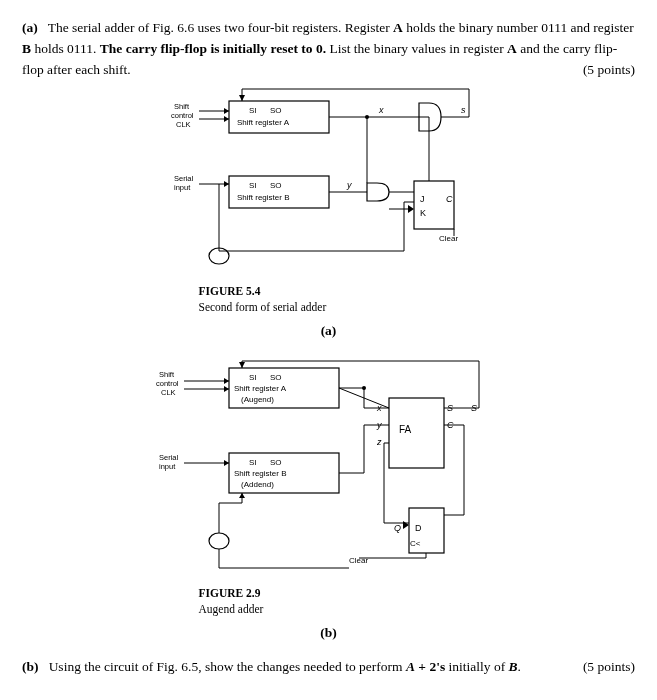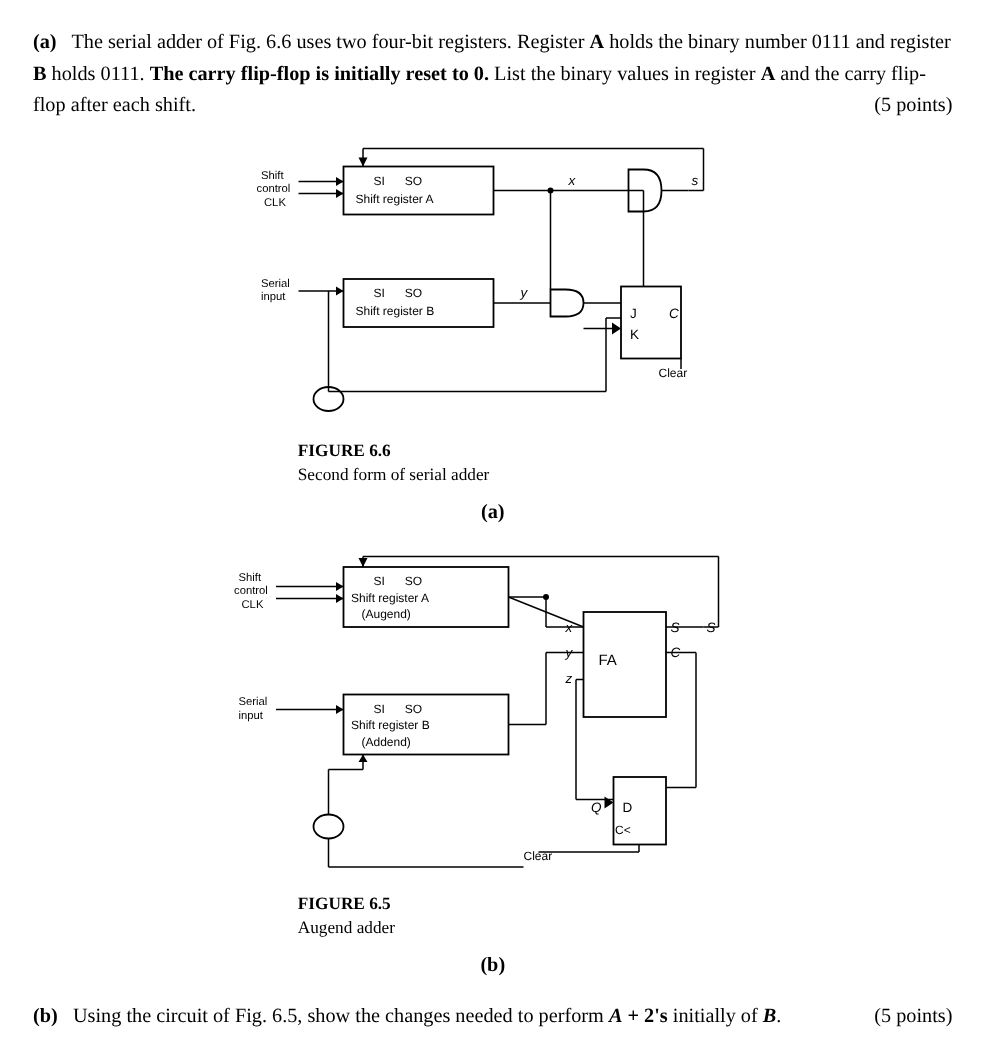--- a/index.html
+++ b/index.html
@@ -8,21 +8,20 @@
       min-height: 700px;
       background: #fff;
       font-family: 'Times New Roman', Times, serif;
       font-size: 14px;
       color: #000;
       padding: 18px 22px 18px 22px;
     }
     .part-a-text {
       font-size: 13.5px;
       line-height: 1.55;
-      margin-bottom: 10px;
     }
     .part-a-text .bold { font-weight: bold; }
     .points { float: right; text-align: right; }
 
     
     .diagram-svg {
       display: block;
     }
 
     .fig-label {
@@ -143,21 +142,21 @@
       <line x1="285" y1="121" x2="285" y2="170" stroke="#000" stroke-width="1"></line>
       <line x1="285" y1="170" x2="100" y2="170" stroke="#000" stroke-width="1"></line>
       <line x1="100" y1="170" x2="100" y2="103" stroke="#000" stroke-width="1"></line>
       <line x1="100" y1="103" x2="110" y2="103" stroke="#000" stroke-width="0"></line>
 
       <ellipse cx="100" cy="175" rx="10" ry="8" fill="none" stroke="#000" stroke-width="1.2"></ellipse>
 
     </svg>
 
     <div class="fig-caption-block" style="padding-left: 80px;">
-      <span class="fig-num">FIGURE 6.6</span><br>
+      <span class="fig-num">FIGURE 5.4</span><br>
       <span class="fig-desc">Second form of serial adder</span>
     </div>
 
     <div class="fig-label">(a)</div>
   </div>
 </div>
 
 <div class="two-figures">
   <div style="width:420px; position:relative;">
     <svg class="diagram-svg" width="420" height="230" viewBox="0 0 420 230">
@@ -240,21 +239,21 @@
       <line x1="100" y1="150" x2="123" y2="150" stroke="#000" stroke-width="1"></line>
       <line x1="123" y1="150" x2="123" y2="140" stroke="#000" stroke-width="1"></line>
       <polygon points="123,140 120,145 126,145" fill="#000"></polygon>
 
       <line x1="100" y1="196" x2="100" y2="215" stroke="#000" stroke-width="1"></line>
       <line x1="100" y1="215" x2="230" y2="215" stroke="#000" stroke-width="1"></line>
 
     </svg>
 
     <div class="fig-caption-block" style="padding-left: 80px;">
-      <span class="fig-num">FIGURE 6.5</span><br>
+      <span class="fig-num">FIGURE 2.9</span><br>
       <span class="fig-desc">Augend adder</span>
     </div>
 
     <div class="fig-label">(b)</div>
   </div>
 </div>
 
 <div class="part-b-text">
   <span style="font-weight:bold;">(b)</span>
   <span>&nbsp; Using the circuit of Fig.&nbsp;6.5, show the changes needed to perform </span><span class="bold"><i>A</i> + 2's</span><span> initially of </span><span class="bold"><i>B</i></span><span>.</span>

